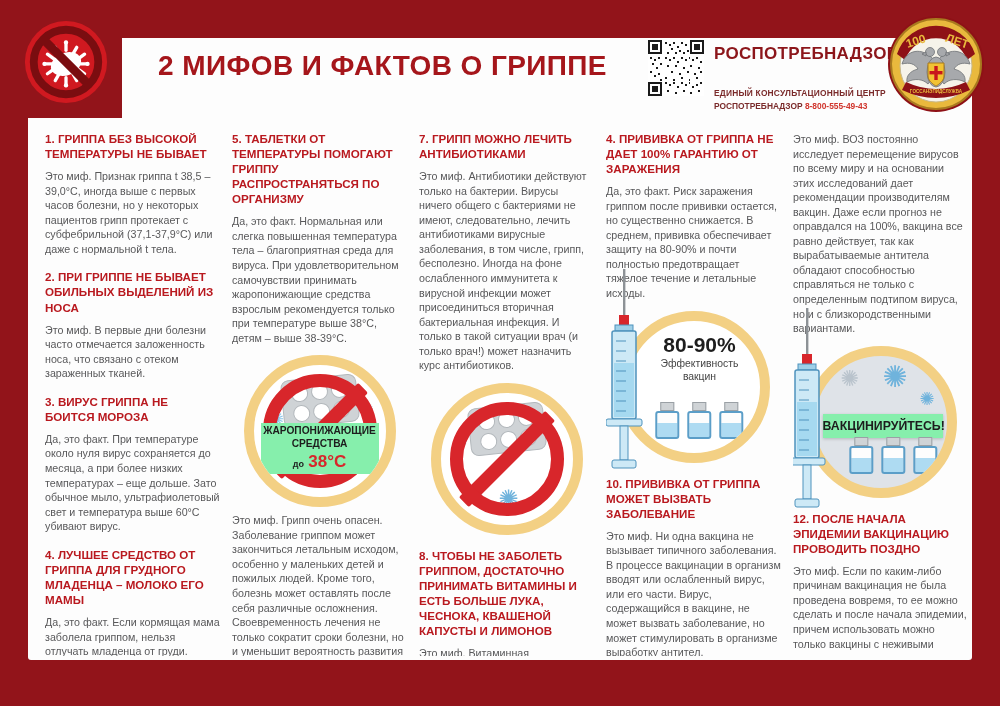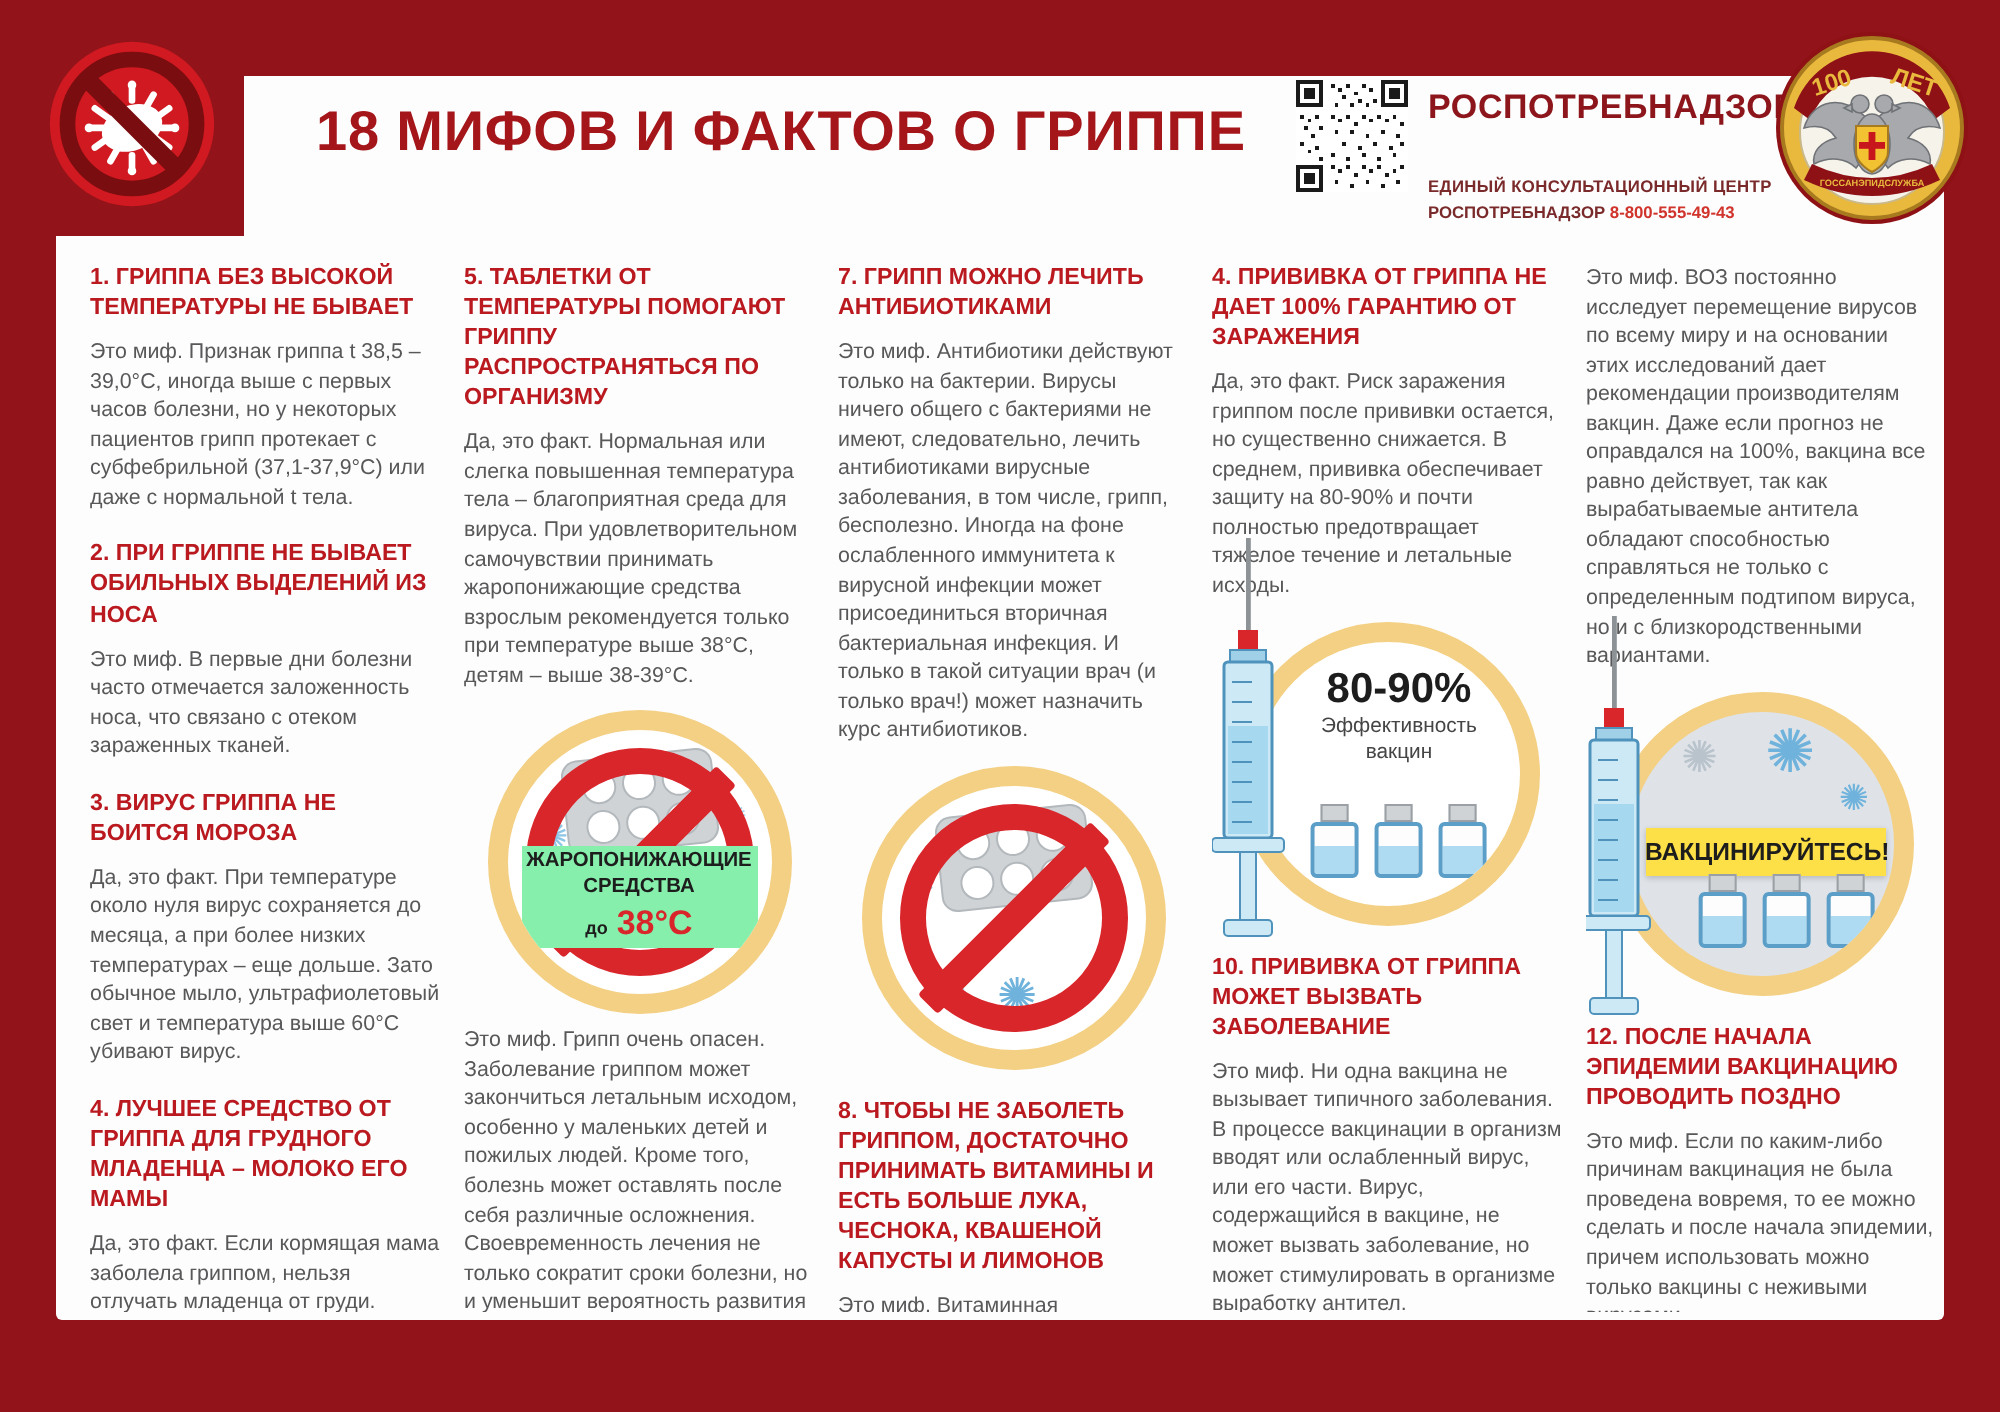--- a/index.html
+++ b/index.html
@@ -38,21 +38,21 @@
   .bt-temp .pre{font-size:9px;font-weight:bold;color:#1d1d1d;margin-top:16px;}
   .bt-temp .deg{font-size:17px;font-weight:bold;color:#d8262b;}
   
   .pct{margin-top:12px;text-align:center;font-size:21px;font-weight:bold;color:#1d1d1d;padding-left:12px;}
   .efl{text-align:center;font-size:10.4px;color:#454545;line-height:1.3;padding-left:12px;}
   .vials{position:absolute;left:50%;bottom:14px;transform:translateX(-44%);display:flex;gap:8px;z-index:2;}
   .vial{width:24px;}
   .vial .cap{display:block;width:14px;height:9px;background:#cfd3d6;border:1px solid #9aa0a5;margin:0 auto;box-sizing:border-box;}
   .vial .vbody{display:block;width:24px;height:28px;border:2px solid #5b9ec8;border-radius:3px;background:linear-gradient(#fdfdfd 42%,#aedbf2 42%);box-sizing:border-box;}
   .syr{position:absolute;left:-14px;top:-44px;z-index:4;}
-  .vax-band{position:absolute;left:8px;right:4px;top:58px;background:#fde047;text-align:center;font-weight:bold;font-size:12.3px;color:#1d1d1d;padding:5px 0;z-index:2;box-shadow:0 1px 3px rgba(0,0,0,.2);}
+  .vax-band{position:absolute;left:8px;right:4px;top:58px;background:#86efac;text-align:center;font-weight:bold;font-size:12.3px;color:#1d1d1d;padding:5px 0;z-index:2;box-shadow:0 1px 3px rgba(0,0,0,.2);}
 </style>
 </head>
 <body>
 
 <div class="poster">
   <div class="card"></div>
 
   <div class="notch">
     <svg class="noflu" width="88" height="88" viewBox="0 0 90 90">
       <circle cx="45" cy="45" r="42" fill="#d01920"></circle>
@@ -73,21 +73,21 @@
       <ellipse cx="45" cy="47" rx="16" ry="11.5" fill="#ffffff" transform="rotate(-22 45 47)"></ellipse>
       <circle cx="67" cy="47" r="2.2" fill="#fff"></circle>
         <circle cx="45" cy="25" r="2.2" fill="#fff"></circle>
       <circle cx="23" cy="47" r="2.2" fill="#fff"></circle>
         <circle cx="45" cy="69" r="2.2" fill="#fff"></circle>
       <circle cx="45" cy="45" r="33" fill="none" stroke="#7a0d10" stroke-width="8"></circle>
       <line x1="23" y1="23" x2="67" y2="67" stroke="#7a0d10" stroke-width="9"></line>
     </svg>
   </div>
 
-  <div class="title">18 МИФОВ И ФАКТОВ О ГРИППЕ</div>
+  <div class="title">2 МИФОВ И ФАКТОВ О ГРИППЕ</div>
 
   <svg class="qr" viewBox="0 0 29 29" shape-rendering="crispEdges">
     <rect width="29" height="29" fill="#fff"></rect>
     <g fill="#1a1a1a">
       <rect x="0" y="0" width="7" height="7"></rect>
         <rect x="22" y="0" width="7" height="7"></rect>
         <rect x="0" y="22" width="7" height="7"></rect>
       <rect x="1" y="1" width="5" height="5" fill="#fff"></rect>
         <rect x="23" y="1" width="5" height="5" fill="#fff"></rect>
         <rect x="1" y="23" width="5" height="5" fill="#fff"></rect>

